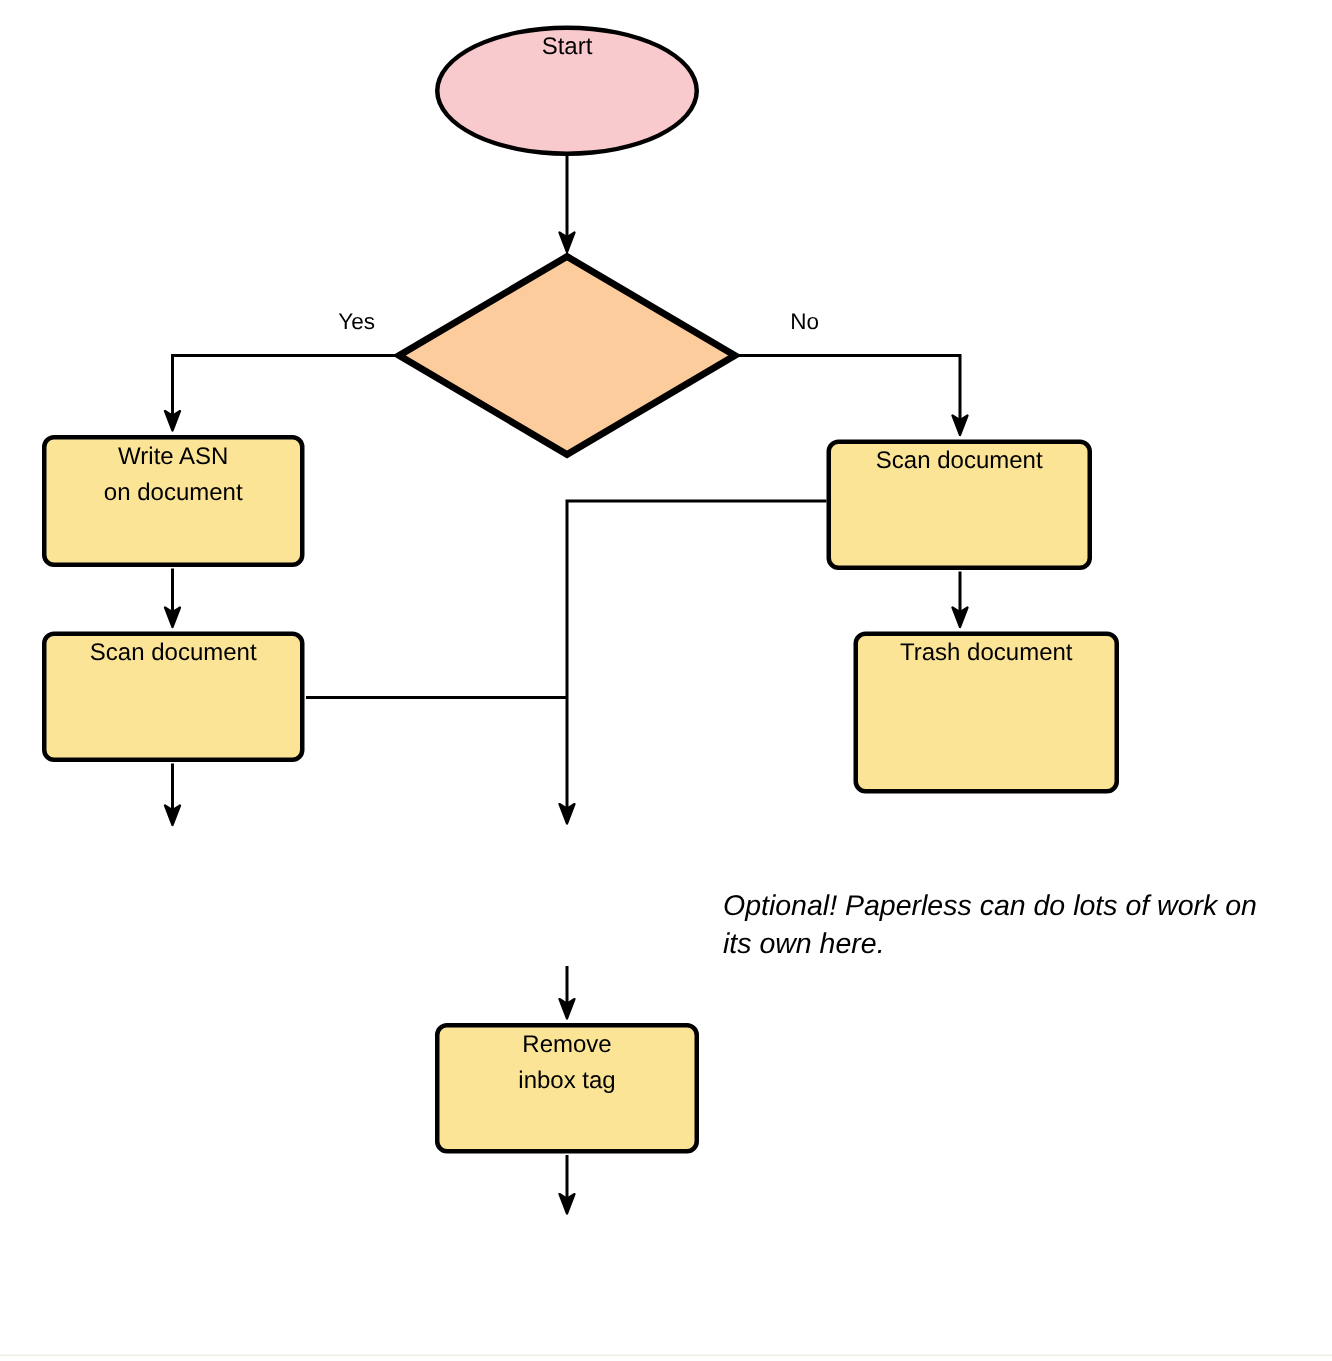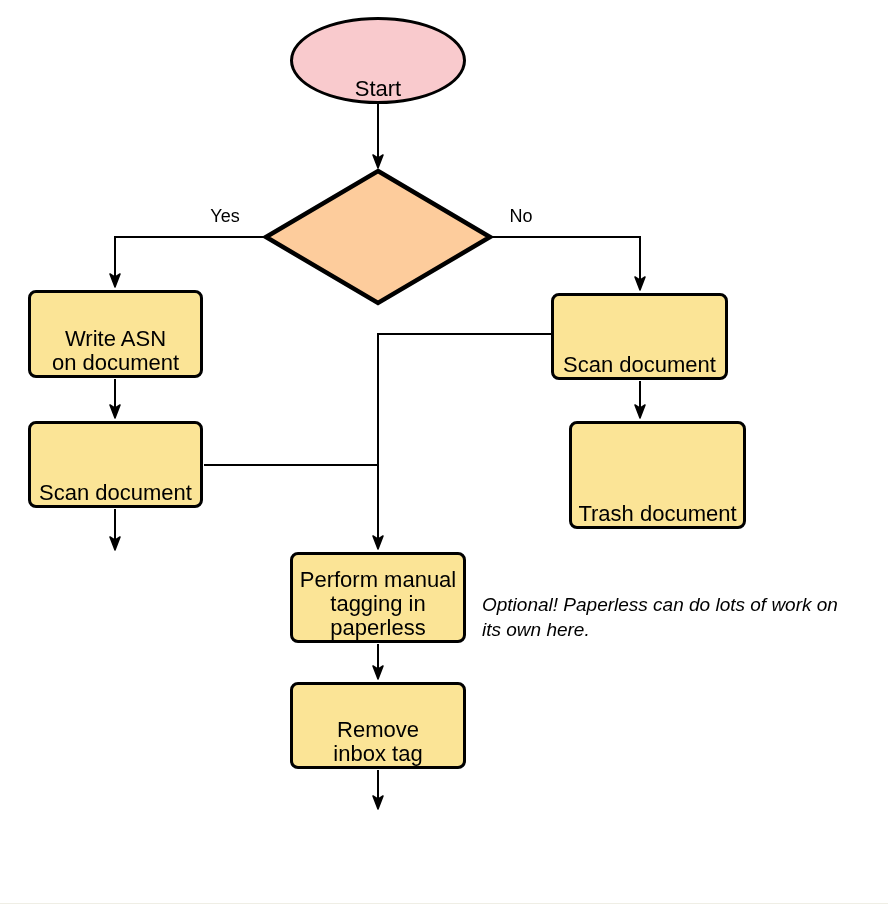--- a/index.html
+++ b/index.html
@@ -4,31 +4,31 @@
 <style>
   html,body{margin:0;padding:0;background:#ffffff;}
   .canvas{
     position:relative;width:888px;height:907px;background:#ffffff;
     font-family:"Liberation Sans",sans-serif;color:#000;overflow:hidden;
   }
   .edges{position:absolute;left:0;top:0;}
   .edge{fill:none;stroke:#000000;stroke-width:2;}
   .node{
     position:absolute;box-sizing:border-box;
-    display:flex;align-items:flex-end;justify-content:center;
-    text-align:center;font-size:22px;line-height:24px;white-space:pre-line;
+    display:flex;align-items:flex-start;justify-content:center;
+    text-align:center;font-size:16px;line-height:24px;white-space:pre-line;
   }
   .process{background:#fbe496;border:3px solid #000;border-radius:8px;}
   .terminator{background:#f9cacd;border:3.5px solid #000;border-radius:50%;}
   .diamond-label{
     position:absolute;left:288px;top:206px;width:180px;height:62px;
     display:flex;align-items:center;justify-content:center;
     text-align:center;font-size:19px;line-height:24px;white-space:pre-line;
   }
-  .edge-label{position:absolute;width:50px;text-align:center;font-size:18px;}
+  .edge-label{position:absolute;width:50px;text-align:right;font-size:15px;}
   .note{
     position:absolute;left:482px;top:592px;width:420px;
     font-size:19px;line-height:25px;font-style:italic;white-space:pre-line;
   }
   .baseline-rule{position:absolute;left:0;top:903px;width:888px;height:1px;background:#efeee5;}
 </style>
 </head>
 <body>
 
 <div class="canvas">
@@ -73,25 +73,20 @@
 
 
   <div class="node process" style="left:551px;top:293px;width:177px;height:87px">
     <span>Scan document</span>
   </div>
 
   <div class="node process" style="left:569px;top:421px;width:177px;height:108px">
     <span>Trash document</span>
   </div>
 
-  <div class="node process" style="left:290px;top:552px;width:176px;height:91px">
-    <span>Perform manual
-tagging in
-paperless</span>
-  </div>
 
   <div class="note">Optional! Paperless can do lots of work on
 its own here.</div>
 
   <div class="node process" style="left:290px;top:682px;width:176px;height:87px">
     <span>Remove
 inbox tag</span>
   </div>
 
 

